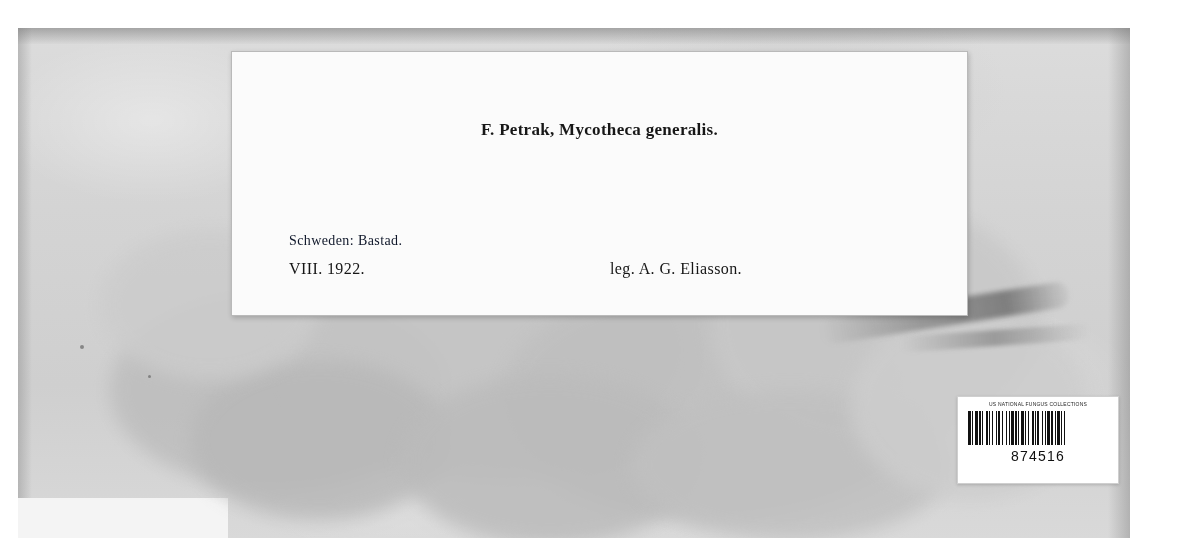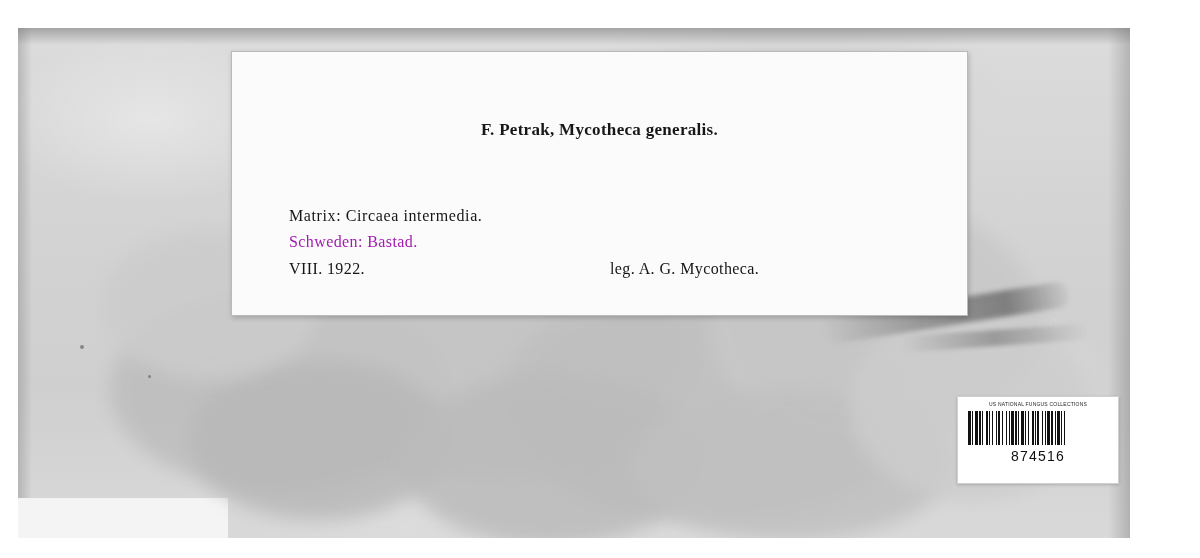--- a/index.html
+++ b/index.html
@@ -179,23 +179,23 @@
     top: 155px;
     left: 57px;
     font-size: 16px;
     letter-spacing: 0.6px;
     color: #161616;
   }
   .label-locality {
     position: absolute;
     top: 181px;
     left: 57px;
-    font-size: 16px;
+    font-size: 14px;
     letter-spacing: 0.4px;
-    color: #a21caf;
+    color: #0f172a;
   }
   .label-date {
     position: absolute;
     top: 208px;
     left: 57px;
     font-size: 16px;
     letter-spacing: 0.4px;
     color: #161616;
   }
   .label-collector {
@@ -292,27 +292,26 @@
   <div class="speck" style="left:846px; top:281px; width:4px; height:4px;"></div>
   <div class="speck" style="left:80px;  top:345px; width:4px; height:4px;"></div>
   <div class="speck" style="left:148px; top:375px; width:3px; height:3px;"></div>
   <div class="speck" style="left:430px; top:300px; width:3px; height:3px;"></div>
 
   <div class="label-card">
     <div class="label-inner">
       <div class="label-title">F. Petrak, Mycotheca generalis.</div>
 
 
-      <div class="label-matrix">Matrix: Circaea intermedia.</div>
 
       <div class="label-locality">Schweden: Bastad.</div>
 
       <div class="label-date">VIII. 1922.</div>
 
-      <div class="label-collector">leg. A. G. Mycotheca.</div>
+      <div class="label-collector">leg. A. G. Eliasson.</div>
     </div>
   </div>
 
   <div class="barcode-card">
     <div class="barcode-heading">US NATIONAL FUNGUS COLLECTIONS</div>
     <div class="barcode-bars" id="barcode-bars">
         <i style="width: 3px;"></i>
         <i style="width: 1px; background: transparent;"></i>
         <i style="width: 1px;"></i>
         <i style="width: 2px; background: transparent;"></i>

